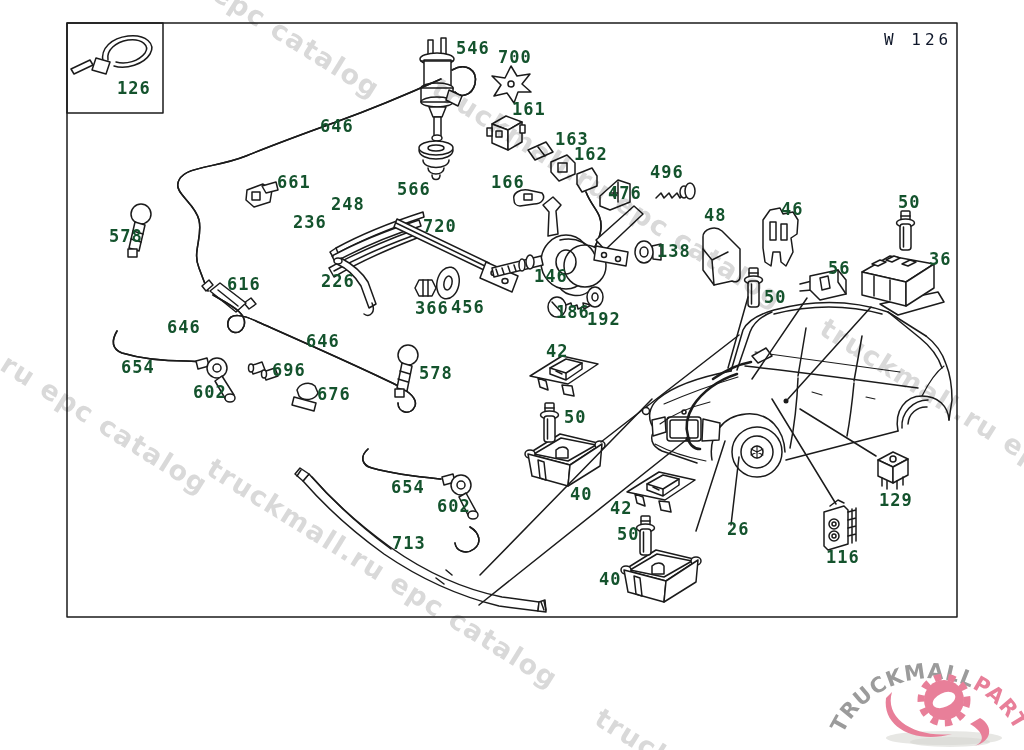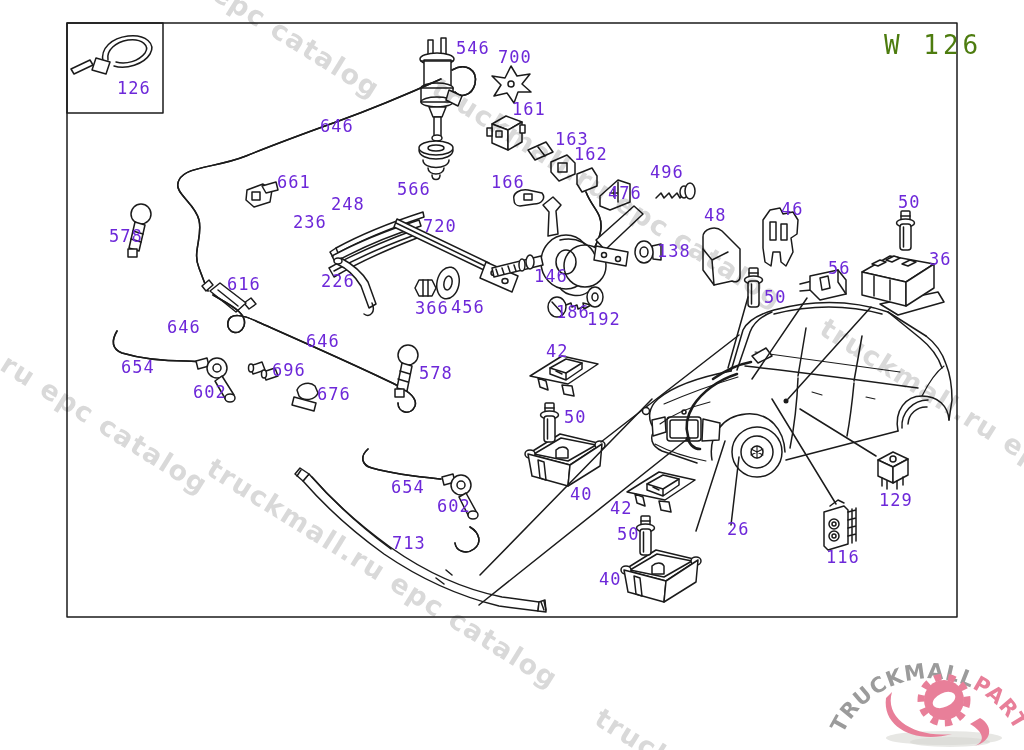--- a/index.html
+++ b/index.html
@@ -10,22 +10,22 @@
       stroke-linecap:round;stroke-linejoin:round;}
   .art .f{fill:#ffffff;}
   .art .thin{stroke-width:1.1;}
   .art .thick{stroke-width:2.6;}
   .art .tb{stroke:#1b1b1b;stroke-width:6;fill:none;}
   .art .tw{stroke:#ffffff;stroke-width:3.2;fill:none;}
   .art .dot{fill:#1b1b1b;stroke:none;}
   .wm{position:absolute;white-space:nowrap;font-family:"DejaVu Sans",sans-serif;font-weight:bold;
       font-size:27px;letter-spacing:1.5px;color:#d2d2d2;opacity:.85;mix-blend-mode:multiply;
       transform:rotate(32deg);transform-origin:left top;pointer-events:none;}
-  .part-label{position:absolute;font-size:17px;letter-spacing:1px;color:#6d28d9;line-height:1;}
-  .title{position:absolute;left:884px;top:30px;font-size:26px;letter-spacing:4px;color:#4d7c0f;}
+  .part-label{position:absolute;font-size:17px;letter-spacing:1px;color:#14532d;line-height:1;font-weight:bold;}
+  .title{position:absolute;left:884px;top:30px;font-size:16px;letter-spacing:4px;color:#0f172a;}
   .labels-layer{position:absolute;left:0;top:0;width:100%;height:100%;}
 </style>
 </head>
 <body>
 
 <div class="canvas">
 
   <svg class="art" width="1024" height="750" viewBox="0 0 1024 750">
     <defs>
 

